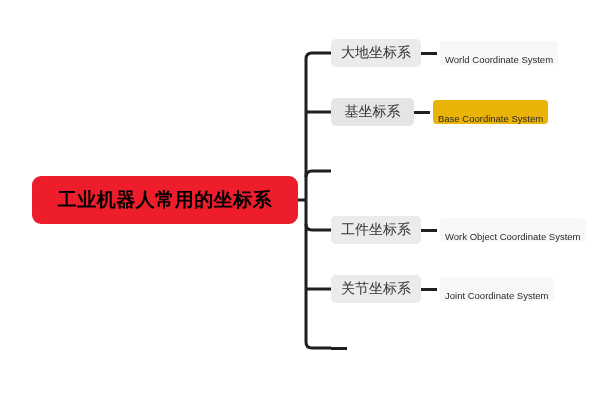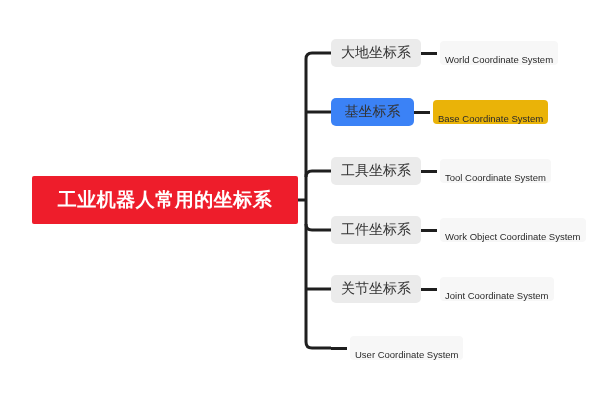--- a/index.html
+++ b/index.html
@@ -15,25 +15,25 @@
       width: 600px;
       height: 400px;
       background: #ffffff;
     }
     .root-node {
       position: absolute;
       left: 32px;
       top: 176px;
       width: 266px;
       height: 48px;
-      border-radius: 2px;
+      border-radius: 9px;
       display: flex;
       align-items: center;
       justify-content: center;
-      color: #ffffff;
+      color: #000000;
       font-family: "DejaVu Sans", sans-serif;
       font-weight: bold;
       font-size: 19px;
       letter-spacing: 0.5px;
     }
     svg.connectors {
       position: absolute;
       left: 0;
       top: 0;
       width: 600px;
@@ -105,38 +105,29 @@
     <div class="branch-node" style="background: rgb(235, 235, 235);">
       <span>大地坐标系</span>
     </div>
     <div class="leaf-link" style="background: rgb(31, 31, 31);"></div>
     <div class="leaf-node" style="background: rgb(247, 247, 247);">
       <span>World Coordinate System</span>
     </div>
   </div>
 
   <div class="branch" style="top:96px;">
-    <div class="branch-node" style="background: #3b82f6;">
+    <div class="branch-node" style="background: #e5e5e5;">
       <span>基坐标系</span>
     </div>
     <div class="leaf-link" style="background: rgb(31, 31, 31);"></div>
     <div class="leaf-node" style="background: #eab308;">
       <span>Base Coordinate System</span>
     </div>
   </div>
 
-  <div class="branch" style="top:155px;">
-    <div class="branch-node" style="background: rgb(235, 235, 235);">
-      <span>工具坐标系</span>
-    </div>
-    <div class="leaf-link" style="background: rgb(31, 31, 31);"></div>
-    <div class="leaf-node" style="background: rgb(247, 247, 247);">
-      <span>Tool Coordinate System</span>
-    </div>
-  </div>
 
   <div class="branch" style="top:273px;">
     <div class="branch-node" style="background: rgb(235, 235, 235);">
       <span>关节坐标系</span>
     </div>
     <div class="leaf-link" style="background: rgb(31, 31, 31);"></div>
     <div class="leaf-node" style="background: rgb(247, 247, 247);">
       <span>Joint Coordinate System</span>
     </div>
   </div>
@@ -146,18 +137,15 @@
       <span>工件坐标系</span>
     </div>
     <div class="leaf-link" style="background: rgb(31, 31, 31);"></div>
     <div class="leaf-node" style="background: rgb(247, 247, 247);">
       <span>Work Object Coordinate System</span>
     </div>
   </div>
 
   <div class="branch" style="top:332px;">
     <div class="leaf-link" style="background: rgb(31, 31, 31);"></div>
-    <div class="leaf-node" style="background: rgb(247, 247, 247);">
-      <span>User Coordinate System</span>
-    </div>
   </div>
 
 </div>
 
 </body></html>

